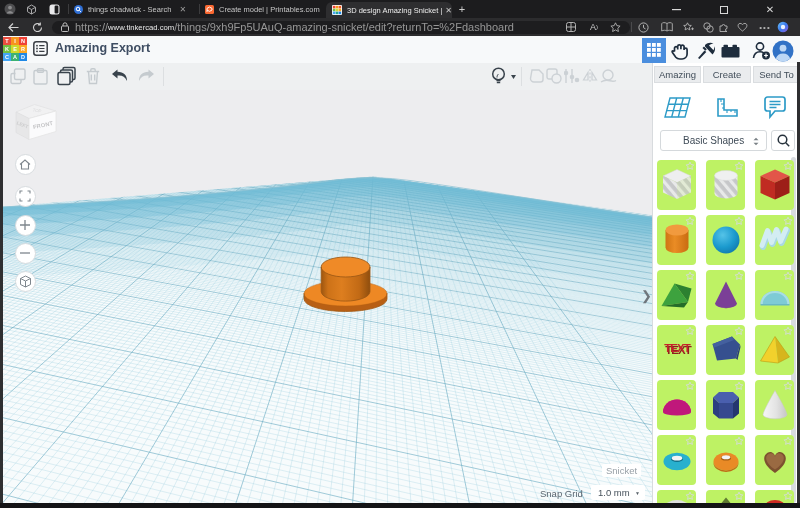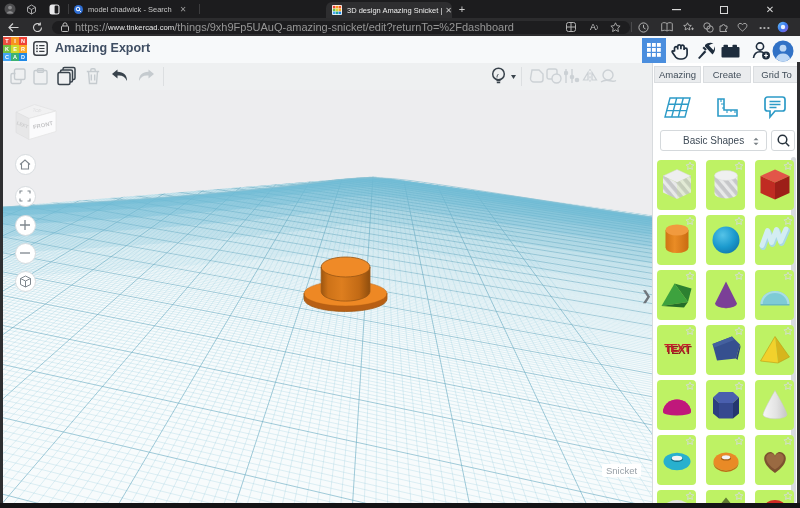--- a/index.html
+++ b/index.html
@@ -60,24 +60,31 @@
         <rect x="0.5" y="0.5" width="10" height="10" rx="2.5" fill="#e9e9eb"></rect>
         <rect x="5.6" y="1.6" width="3.8" height="7.8" rx="1.2" fill="#1c1c1e"></rect>
       </svg>
  <div style="position:absolute;left:68px;top:4px;width:1px;height:10px;background:#3c3c3e"></div>
  <div class="tab" style="left:74px;width:122px">
    <svg width="9" height="9" style="margin-right:5px;flex:none">
           <circle cx="4.5" cy="4.5" r="4.5" fill="#2f6fd6"></circle>
           <circle cx="4" cy="4" r="1.8" fill="none" stroke="#fff" stroke-width="1"></circle>
           <path d="M5.3 5.3l1.6 1.6" stroke="#fff" stroke-width="1"></path>
         </svg>
-   <span>model chadwick - Search</span>
+   <span>things chadwick - Search</span>
         <span class="tabx" style="margin-left:8px">✕</span>
  </div>
  <div style="position:absolute;left:199px;top:4px;width:1px;height:10px;background:#3c3c3e"></div>
+ <div class="tab" style="left:205px;width:118px">
+   <svg width="9" height="9" style="margin-right:5px;flex:none">
+          <rect width="9" height="9" rx="1.5" fill="#fa6831"></rect>
+          <path d="M2 7V3.4L4.5 2l2.5 1.4V5L4.5 6.4 2 5" fill="none" stroke="#fff" stroke-width="0.9"></path>
+        </svg>
+   <span>Create model | Printables.com</span>
+ </div>
  <div id="activetab">
    <svg width="10" height="10" style="margin:0 5px 0 6px;flex:none">
           <rect width="10" height="10" rx="1" fill="#fff"></rect>
           <rect x="0.8" y="0.8" width="2.6" height="2.6" fill="#ef4136"></rect>
           <rect x="3.7" y="0.8" width="2.6" height="2.6" fill="#f7941e"></rect>
           <rect x="6.6" y="0.8" width="2.6" height="2.6" fill="#f05a28"></rect>
           <rect x="0.8" y="3.7" width="2.6" height="2.6" fill="#72bf44"></rect>
           <rect x="3.7" y="3.7" width="2.6" height="2.6" fill="#cddc39"></rect>
           <rect x="6.6" y="3.7" width="2.6" height="2.6" fill="#f9a825"></rect>
           <rect x="0.8" y="6.6" width="2.6" height="2.6" fill="#42a5f5"></rect>
@@ -384,20 +391,21 @@
 <div class="navbtn" style="left:14.5px;top:180.5px">
         <svg width="13" height="13">
           <g fill="none" stroke="#7e868d" stroke-width="1">
             <path d="M6.5 1l5 2.5v6L6.5 12l-5-2.5v-6z"></path>
             <path d="M1.5 3.5l5 2.5 5-2.5M6.5 6v6"></path>
           </g>
         </svg>
       </div>
 <div class="abs" style="left:641px;top:198px;font-size:13px;color:#6f767c">❯</div>
 <div id="settings">Snicket</div>
+<div id="snap">Snap Grid<div id="snapdd">1.0 mm<span style="position:absolute;right:5px;top:5px;font-size:5px;color:#5a626a">▼</span></div></div>
 </div>
 
 
 <svg width="0" height="0" style="position:absolute">
  <defs>
   <pattern id="stp" width="7" height="7" patternUnits="userSpaceOnUse" patternTransform="rotate(-40)">
           <rect width="7" height="7" fill="#c6c7c9"></rect>
           <rect width="3.2" height="7" fill="#e8e9e9"></rect>
         </pattern>
   <radialGradient id="sphg" cx="0.38" cy="0.32" r="0.75">
@@ -413,21 +421,21 @@
   <linearGradient id="ocyl" x1="0" y1="0" x2="1" y2="0">
           <stop offset="0" stop-color="#cf7413"></stop>
           <stop offset="0.4" stop-color="#ea8c25"></stop>
           <stop offset="1" stop-color="#c96c12"></stop>
         </linearGradient>
  </defs>
 </svg>
 <div id="sidebar">
  <div class="iebtn" style="left:1px;width:47px">Amazing</div>
  <div class="iebtn" style="left:50px;width:48px">Create</div>
- <div class="iebtn" style="left:100px;width:47px">Grid To</div>
+ <div class="iebtn" style="left:100px;width:47px">Send To</div>
  <svg class="abs" style="left:11px;top:33px" width="27" height="23" viewBox="0 0 27 23">
         <g fill="none" stroke="#2d9bc7" stroke-width="1.4">
           <polygon points="6,2 26,2 21,21 1,21"></polygon>
           <path d="M4.3 8.3h20M2.6 14.6h20M12.7 2l-5 19M19.3 2l-5 19"></path>
         </g>
       </svg>
  <svg class="abs" style="left:62px;top:34px" width="24" height="22" viewBox="0 0 24 22">
         <path d="M3 2h6v11h13v6H3z" fill="none" stroke="#2d9bc7" stroke-width="1.6"></path>
         <path d="M6 2v3M9 7h-3M9 11h-2M12 13v3M16 13v2M20 13v3" stroke="#2d9bc7" stroke-width="1.1"></path>
       </svg>

